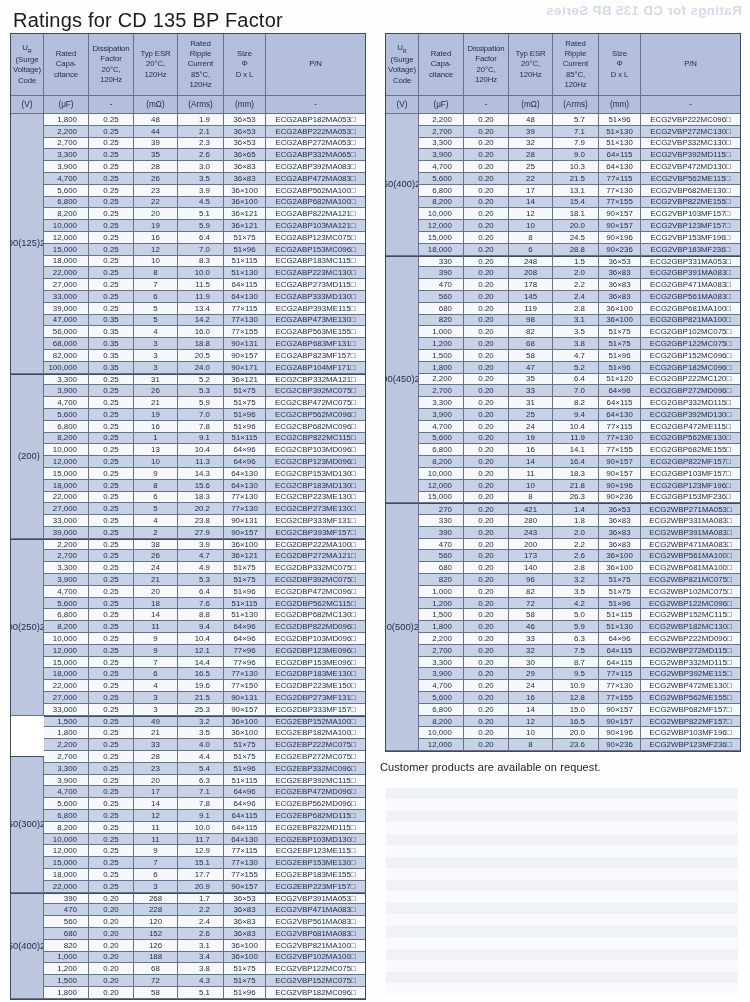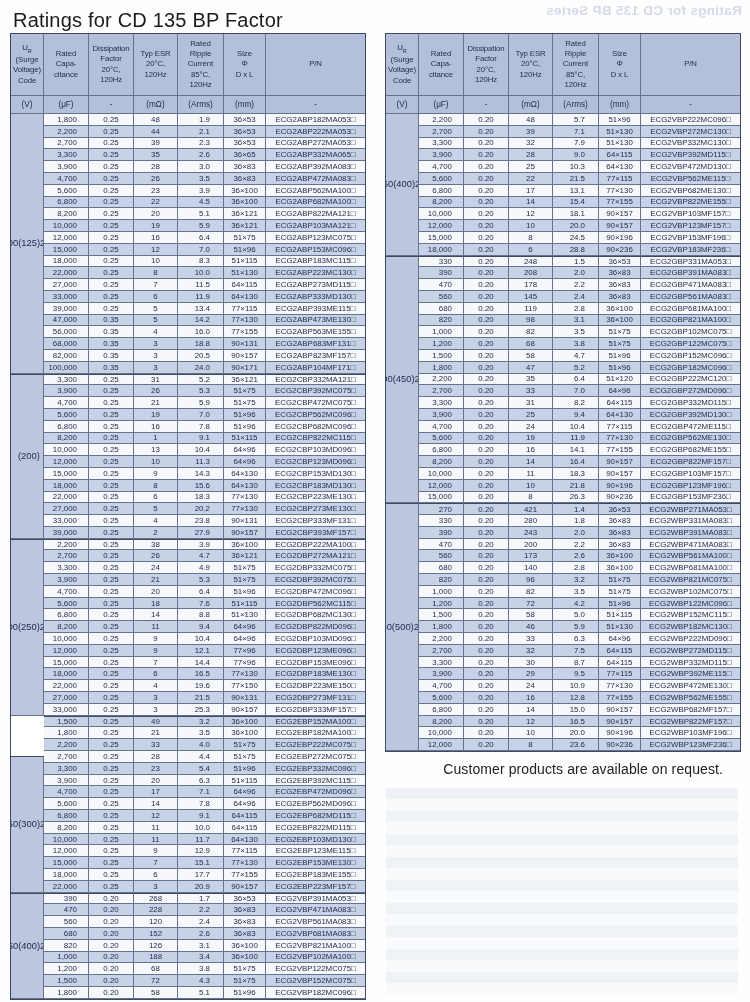--- a/index.html
+++ b/index.html
@@ -43,22 +43,22 @@
   .bg-b { background:var(--row-blue); }
   .bg-w { background:var(--row-white); }
   .code-cell {
     background:var(--code-bg); font-size:9.4px; line-height:1.3;
     flex-direction:row; text-align:center;
   }
   .col-cap { justify-content:flex-end; padding-right:11px; }
   .col-rip { justify-content:flex-end; padding-right:13px; }
   .g-top { border-top:1.3px solid var(--border-dark); }
   .note {
-    position:absolute; top:761px; left:371px; width:358px; text-align:right;
-    padding-right:6px; font-size:14px; color:#222; letter-spacing:.1px;
+    position:absolute; top:761px; left:380px; width:358px; 
+    padding-right:6px; font-size:11px; color:#222; letter-spacing:.1px;
   }
   .ghost-table {
     position:absolute; left:386px; top:788px; width:352px; height:207px;
     background:
       repeating-linear-gradient(180deg, rgba(198,208,230,.55) 0 11.5px, rgba(246,248,252,.45) 11.5px 23px),
       #eef1f8;
     opacity:.38; filter:blur(.6px); border-radius:1px;
   }
 </style>
 </head>

